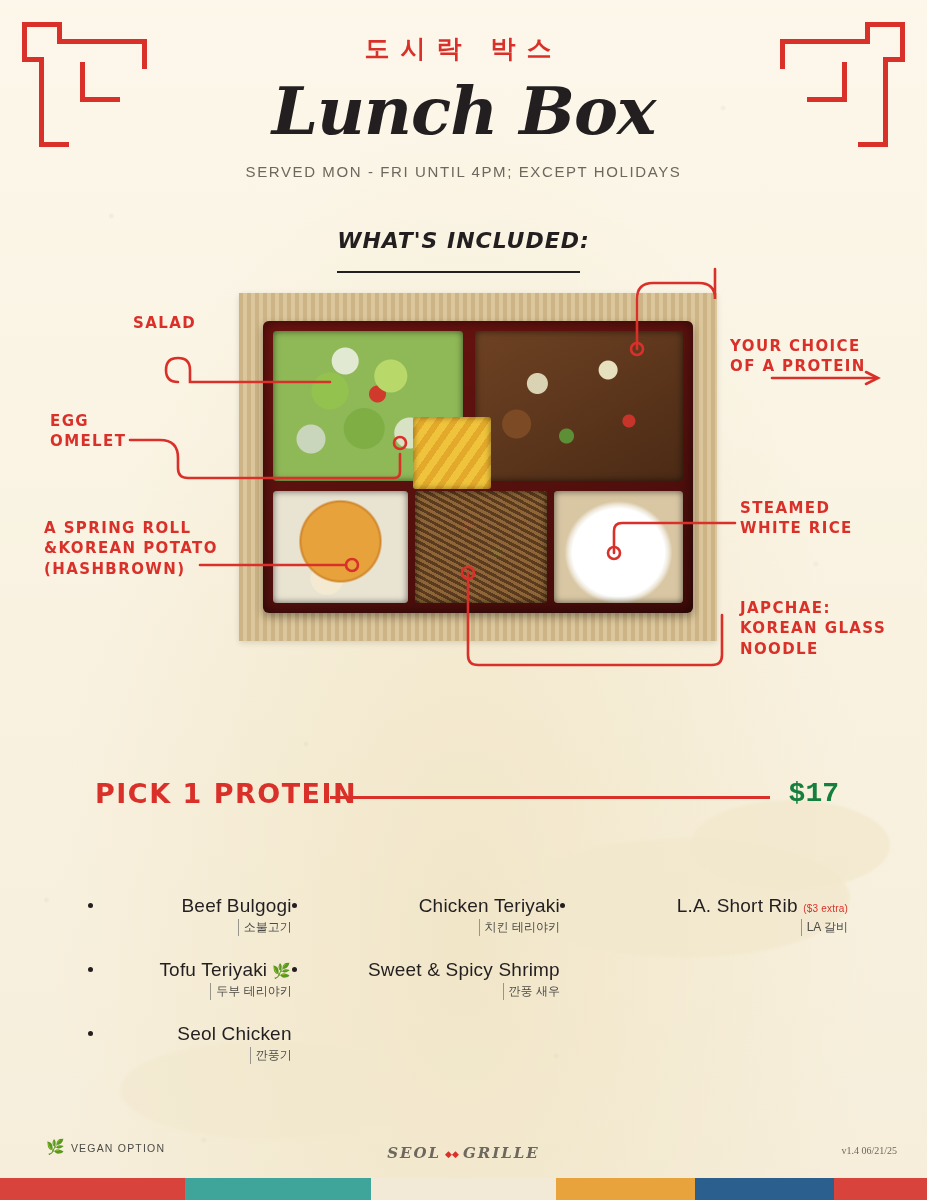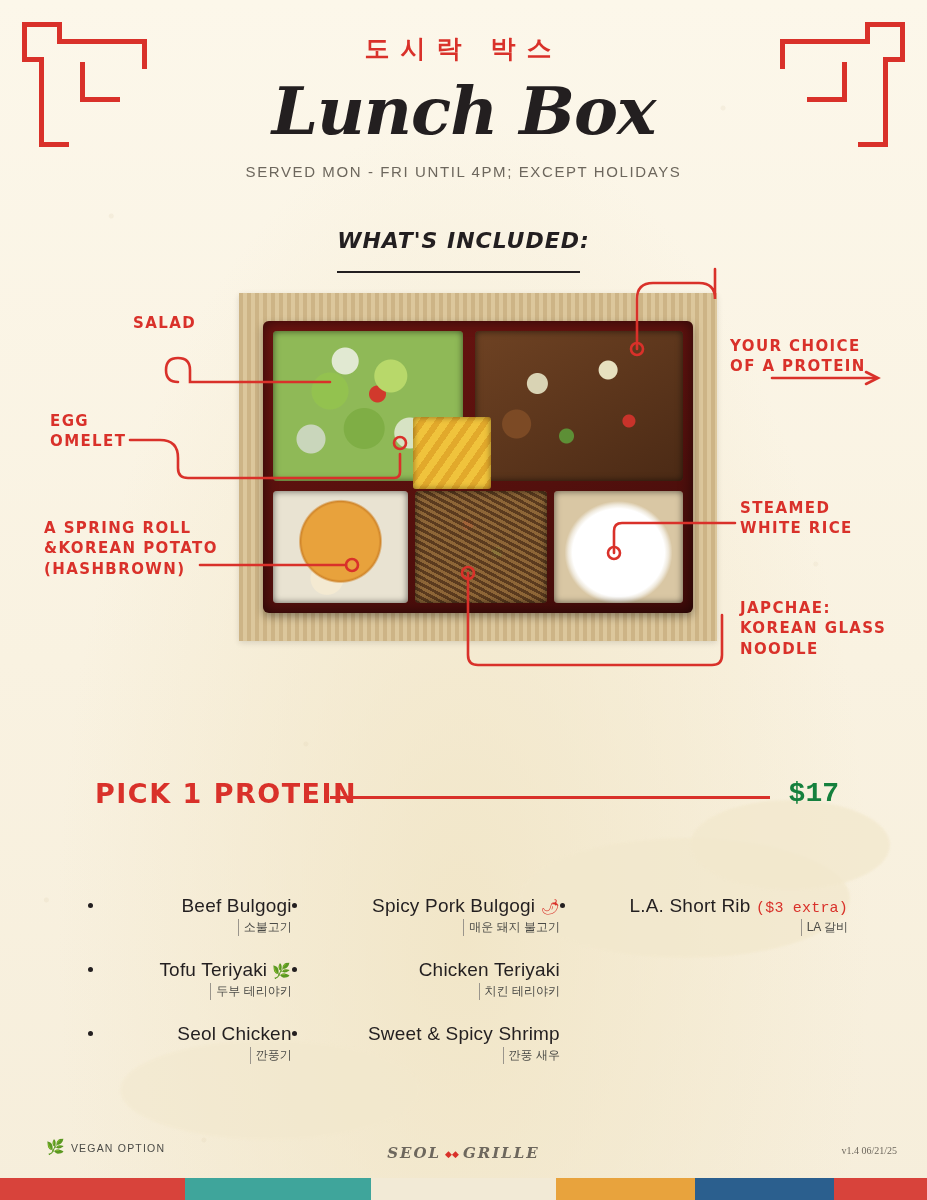--- a/index.html
+++ b/index.html
@@ -146,21 +146,21 @@
   .col { }
   .col1 { width:205px; }
   .col2 { width:270px; }
   .col3 { width:290px; }
   .item { margin-bottom:23px; position:relative; padding-left:17px;text-align:right; }
   .item .bullet { position:absolute; left:0; top:8px; width:5px; height:5px; background:#231f20; border-radius:50%; }
   .item .en { font-size:19px; color:#231f20; letter-spacing:.2px; white-space:nowrap; }
   .item .ko { font-size:12px; color:#4a4a46; margin-top:2px; padding-left:2px; border-left:1px solid #9a958c; padding-left:5px; display:inline-block; }
   .chili { color:#d9312a; font-size:15px; }
   .leaf { color:#4a9c3c; font-size:15px; }
-  .extra { color:#d9312a; font-size:15px;font-family:Liberation Mono, monospace; }
+  .extra { color:#d9312a; font-size:10px; }
 
   
   .vegan-note { position:absolute; left:46px; bottom:44px; font-size:10.5px; letter-spacing:1.2px; color:#4a4a46; }
   .vegan-note .leaf { margin-right:5px; }
   .logo { position:absolute; left:0; bottom:38px; width:100%; text-align:center; }
   .logo .lg { display:inline-block; color:#6d675d; font-family:"DejaVu Serif", serif; font-style:italic; font-weight:bold; font-size:15px; letter-spacing:2px; }
   .logo .dot { display:inline-block; color:#d9312a; font-size:9px; margin:0 4px; vertical-align:middle; letter-spacing:0; }
   .ver { position:absolute; right:30px; bottom:44px; font-size:10px; color:#6d675d; font-family:"Liberation Serif", serif; }
 
   .footbar { position:absolute; left:0; bottom:0; width:100%; height:22px; display:flex; }
@@ -270,25 +270,20 @@
     <div class="item">
       <span class="bullet"></span>
       <div class="en"><span>Seol Chicken</span></div>
       <div class="ko">깐풍기</div>
     </div>
   </div>
 
   <div class="col col2">
     <div class="item">
       <span class="bullet"></span>
-      <div class="en"><span>Spicy Pork Bulgogi</span> <span class="chili">🌶</span></div>
-      <div class="ko">매운 돼지 불고기</div>
-    </div>
-    <div class="item">
-      <span class="bullet"></span>
       <div class="en"><span>Chicken Teriyaki</span></div>
       <div class="ko">치킨 테리야키</div>
     </div>
     <div class="item">
       <span class="bullet"></span>
       <div class="en"><span>Sweet &amp; Spicy Shrimp</span></div>
       <div class="ko">깐풍 새우</div>
     </div>
   </div>
 

